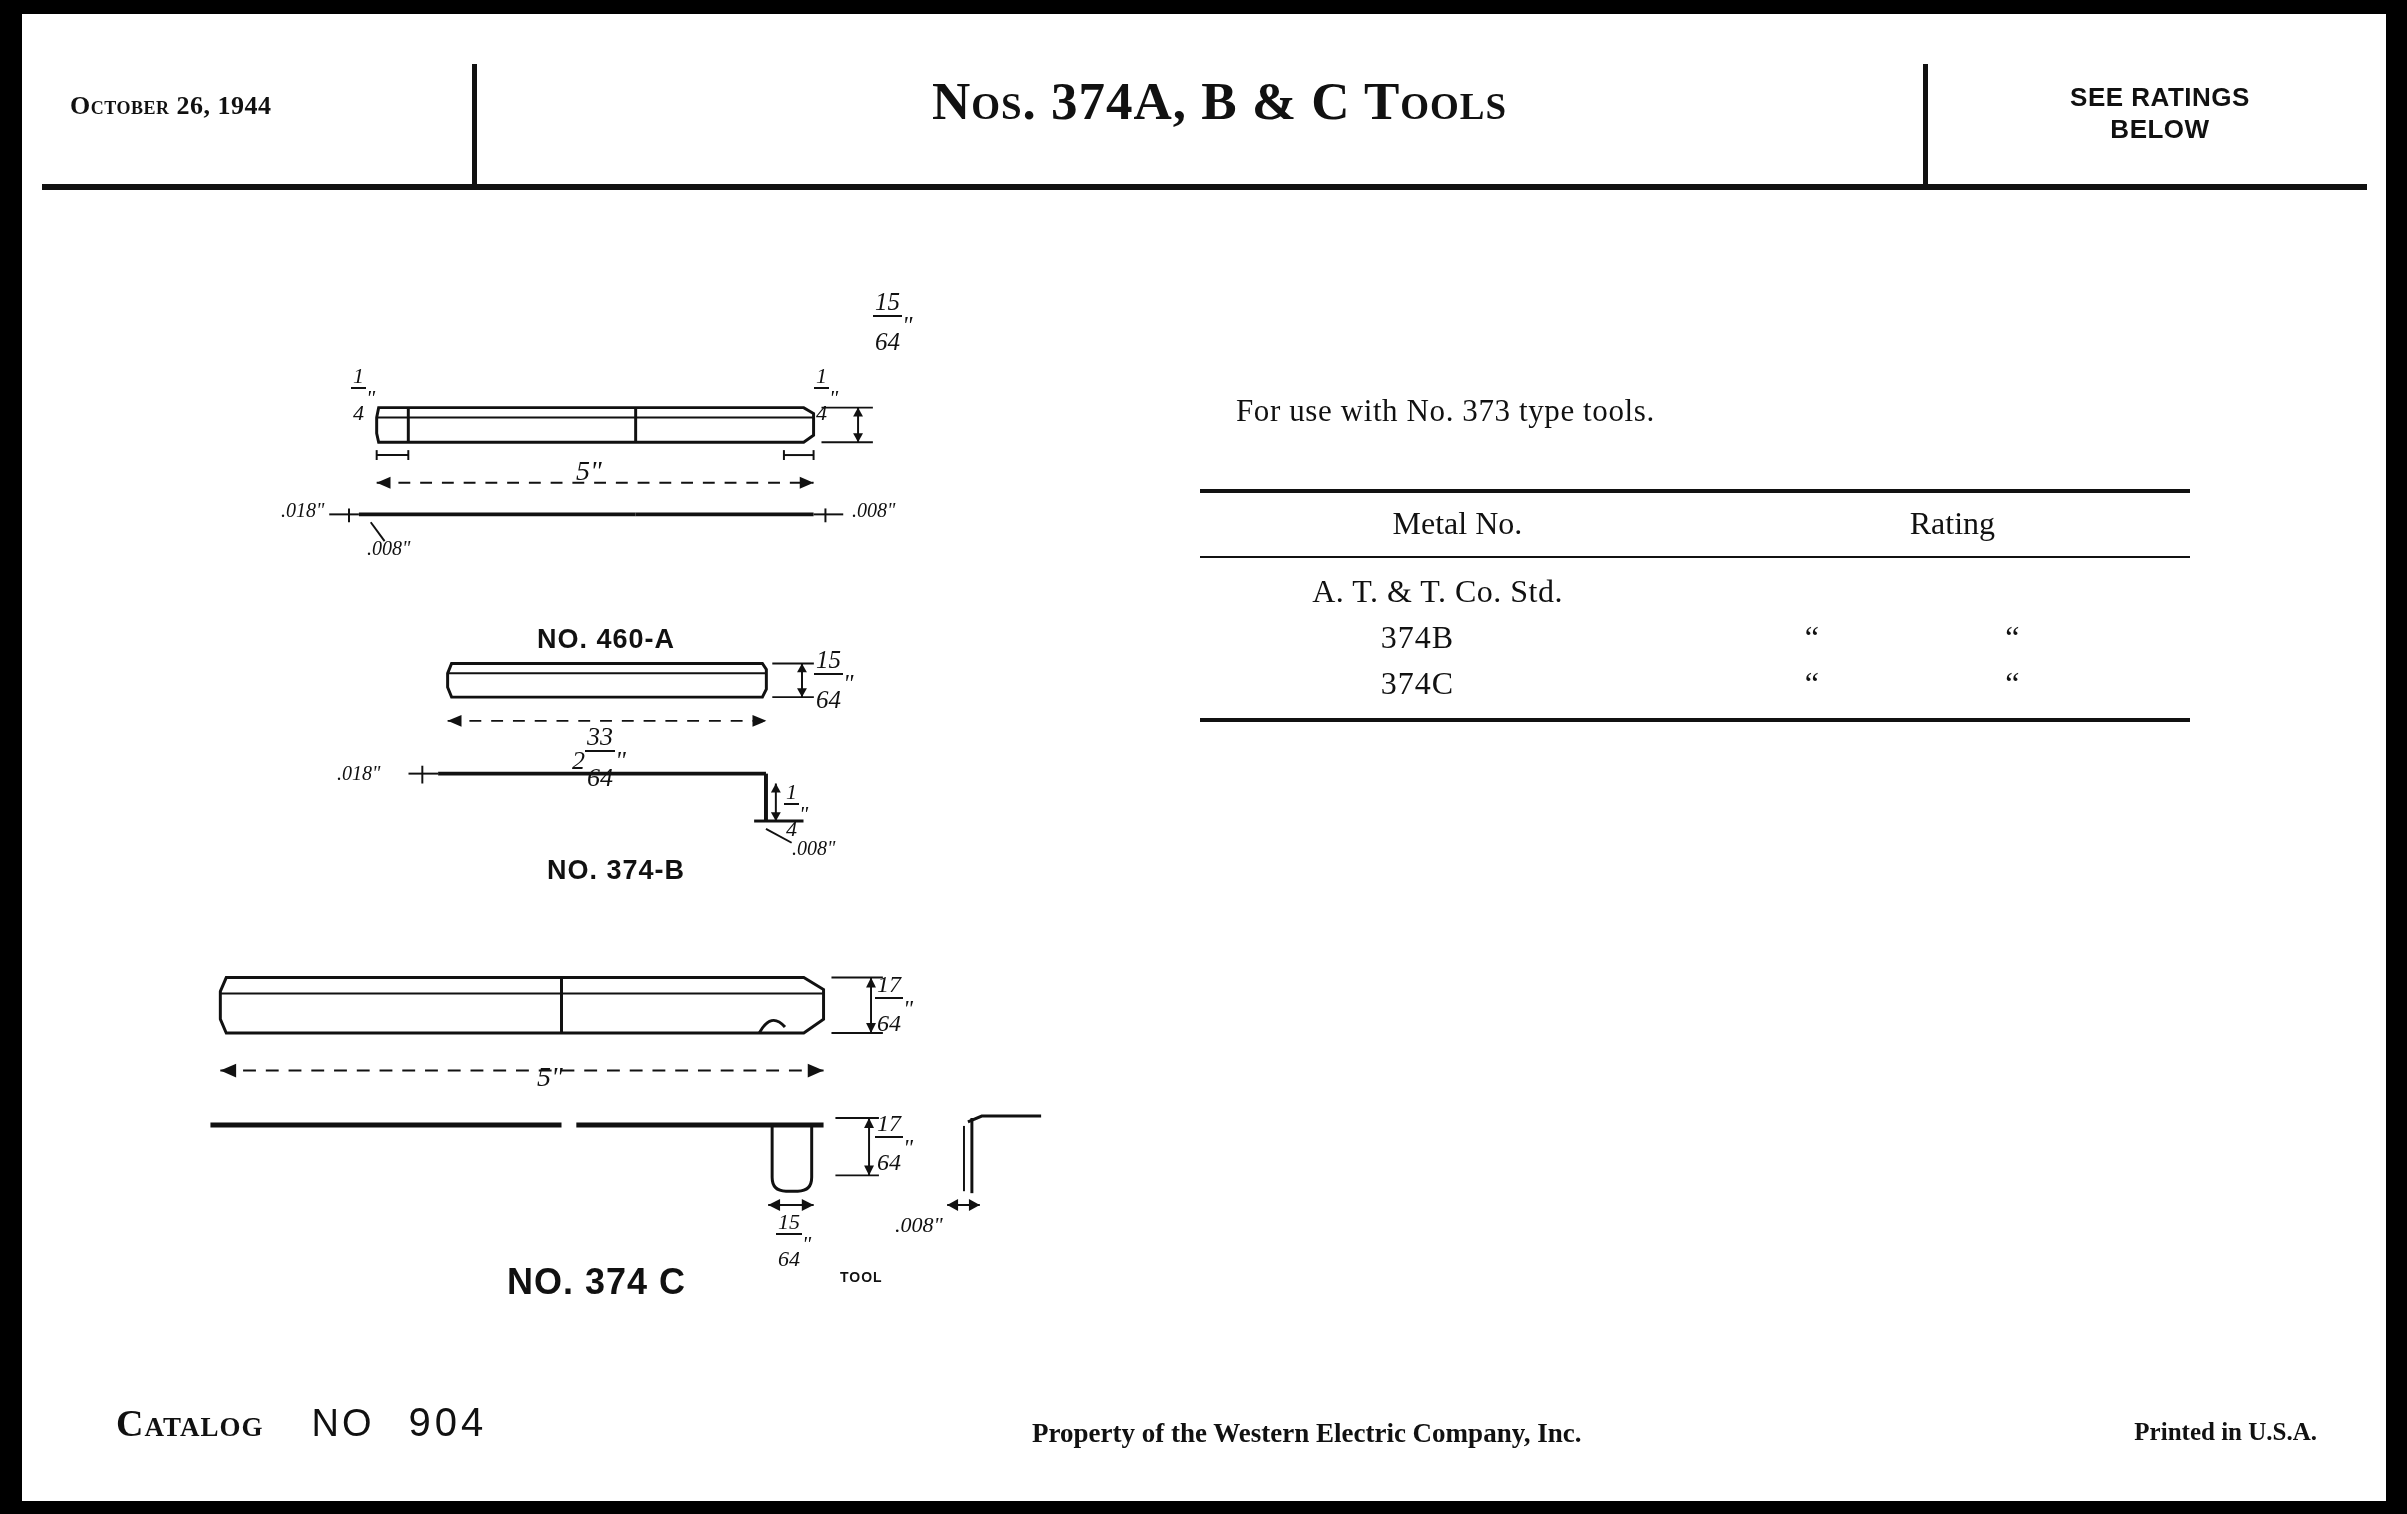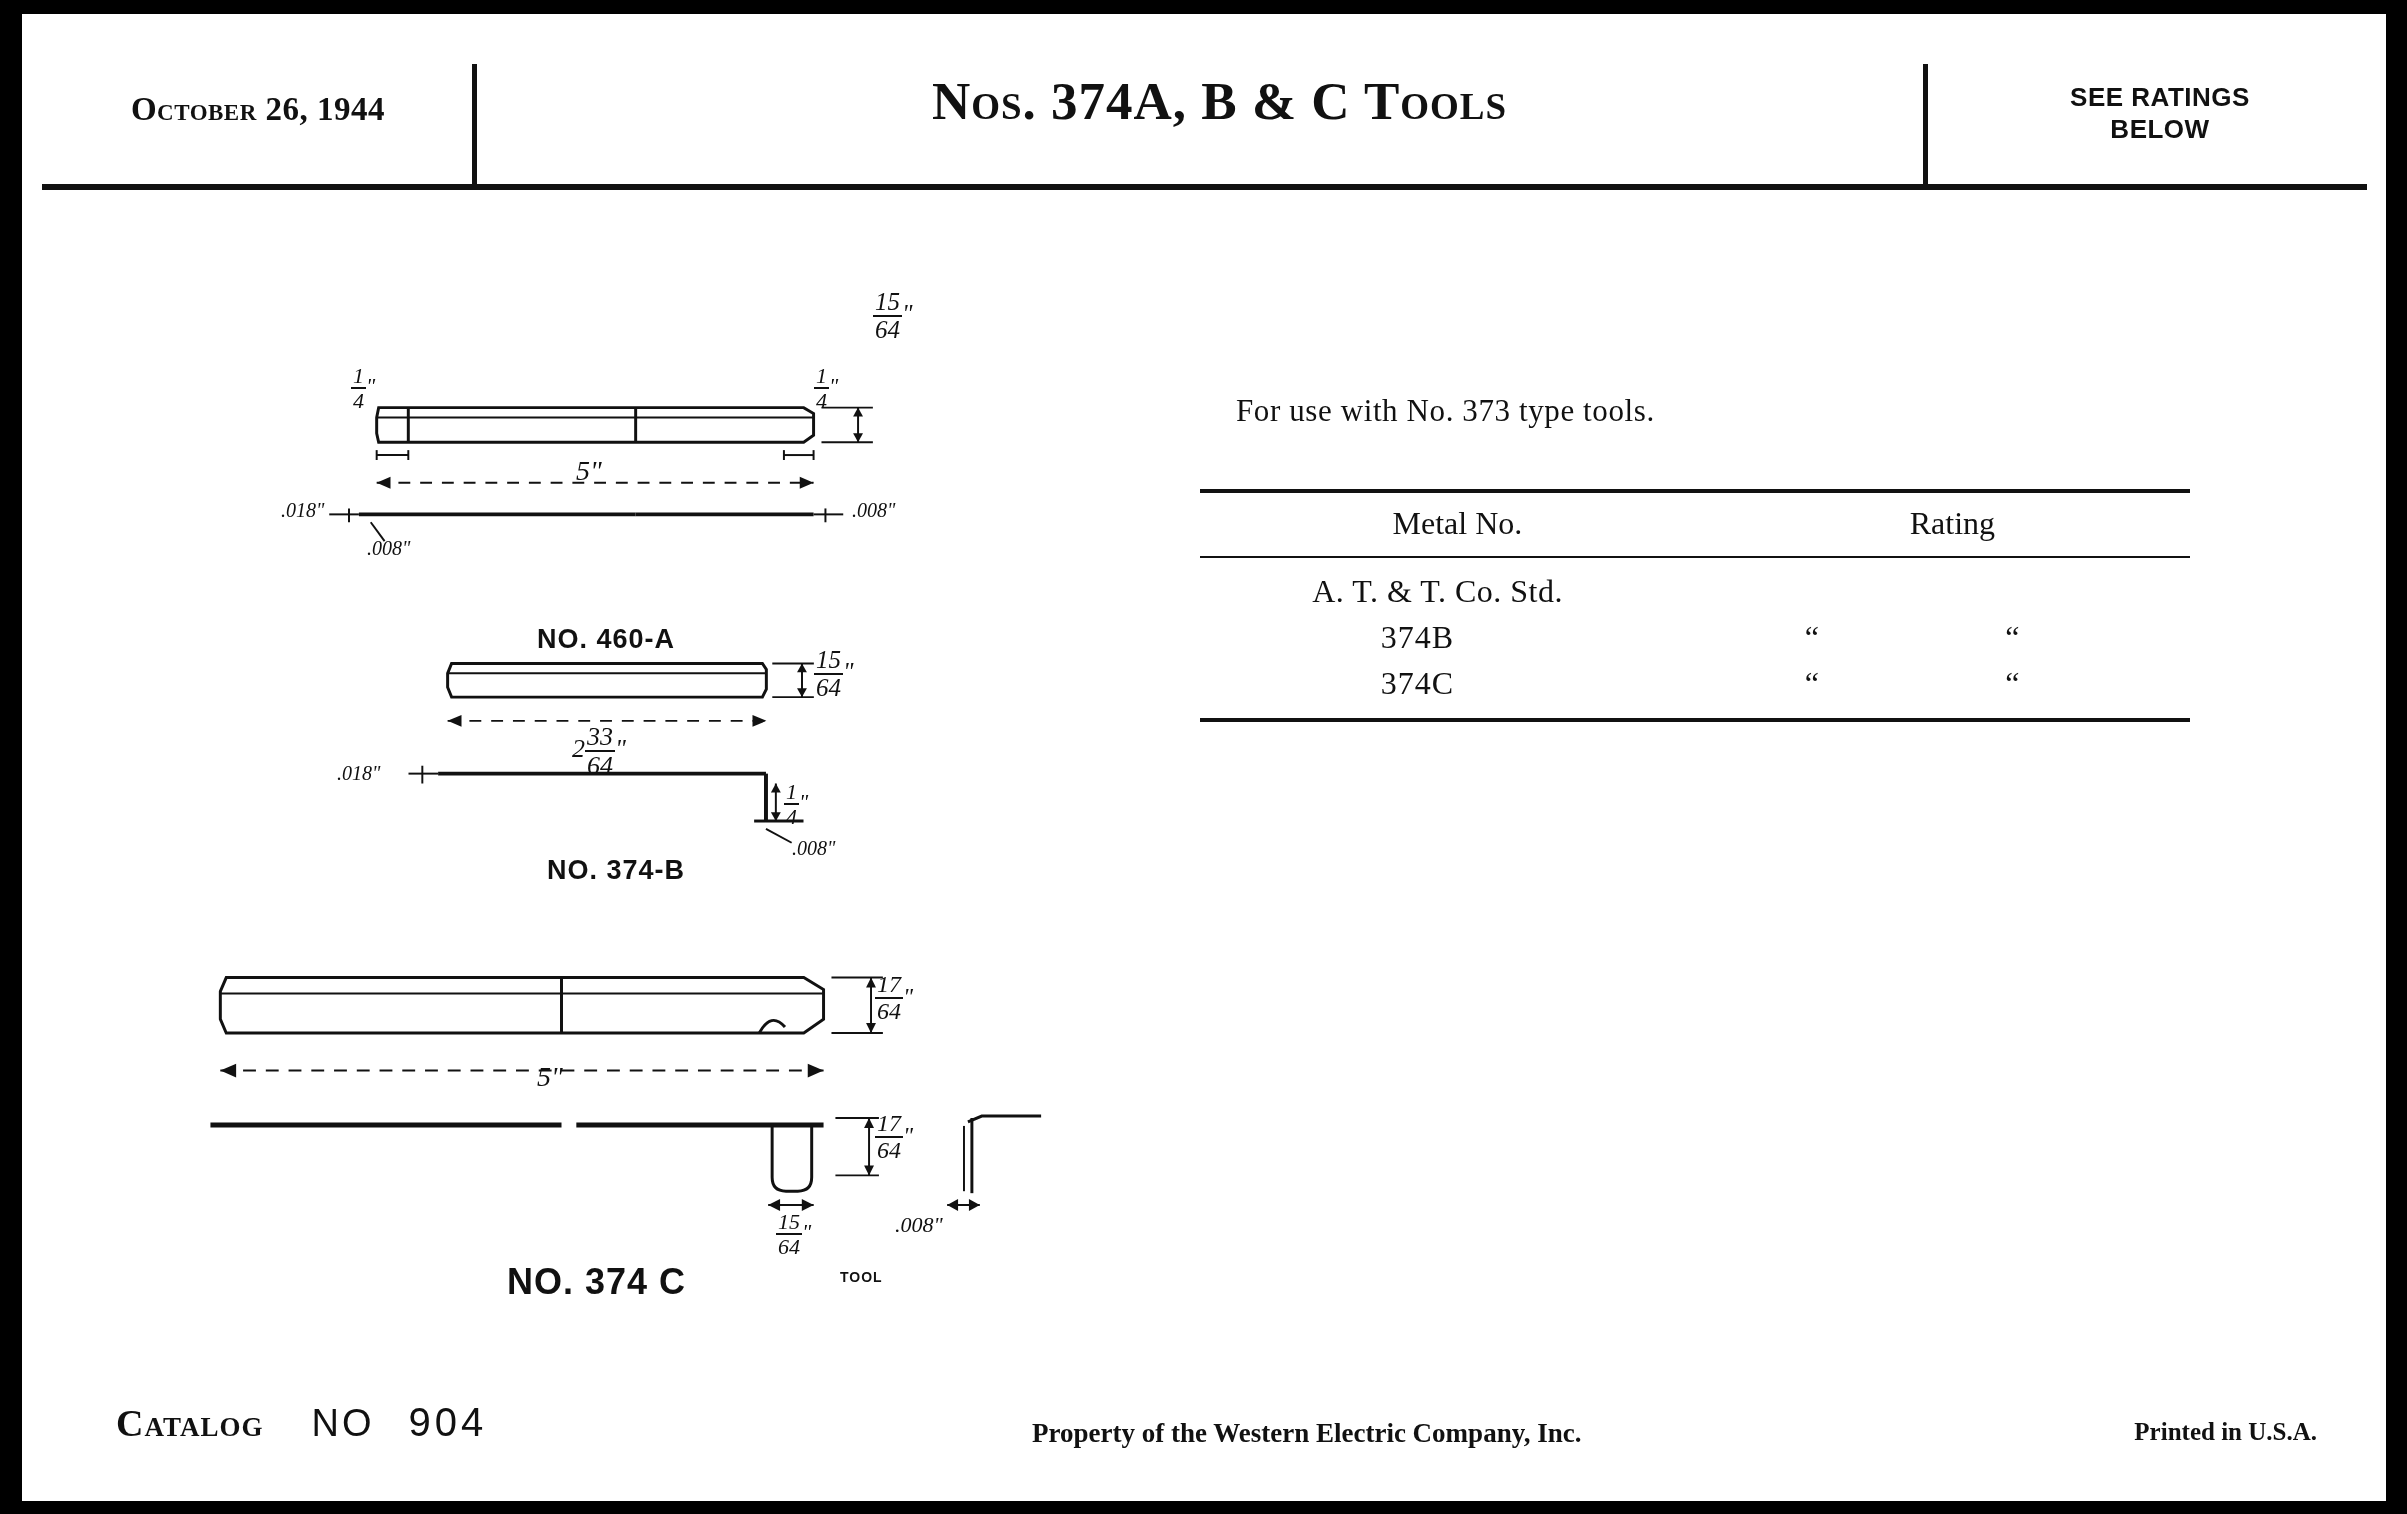--- a/index.html
+++ b/index.html
@@ -40,25 +40,24 @@
     height: 6px;
     background: #111;
   }
   .header-date {
     position: absolute;
     left: 48px;
     top: 77px;
     width: 376px;
     font-family: "Liberation Serif", serif;
     font-weight: bold;
-    font-size: 33px;
+    font-size: 26px;
     letter-spacing: 0.5px;
     color: #111;
     font-variant: small-caps;
-    text-align: center;
   }
   .header-divider {
     position: absolute;
     top: 50px;
     width: 5px;
     height: 121px;
     background: #111;
   }
   .header-divider.left { left: 450px; }
   .header-divider.right { left: 1901px; }
@@ -112,21 +111,21 @@
     color: #111;
     white-space: nowrap;
   }
   .frac {
     display: inline-block;
     text-align: left;
     vertical-align: middle;
     line-height: 1.05;
   }
   .frac .num { display: block; border-bottom: 2px solid #111; padding: 0 2px; }
-  .frac .den { display: block; padding: 0 2px; }
+  .frac .den { display: block; padding: 12px 2px; }
 
   svg { display: block; }
 
   
   .descr {
     position: absolute;
     left: 1178px;
     top: 376px;
     width: 1010px;
     font-family: "Liberation Serif", serif;

